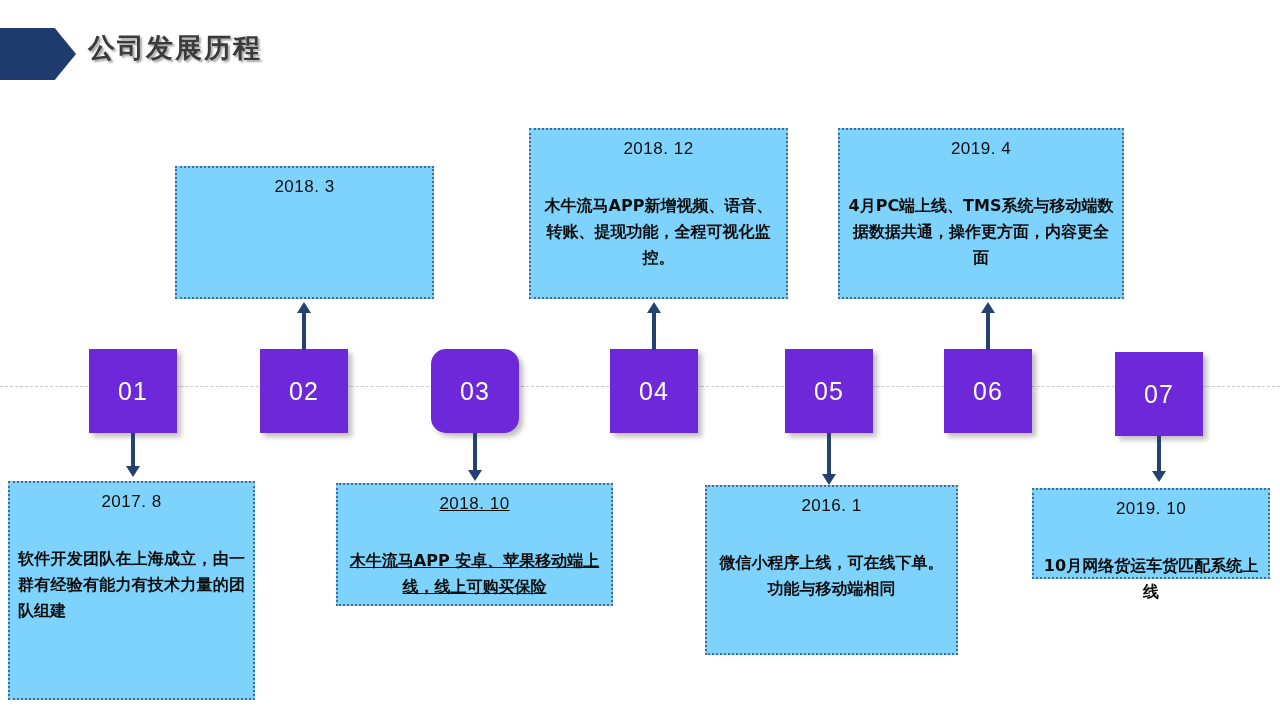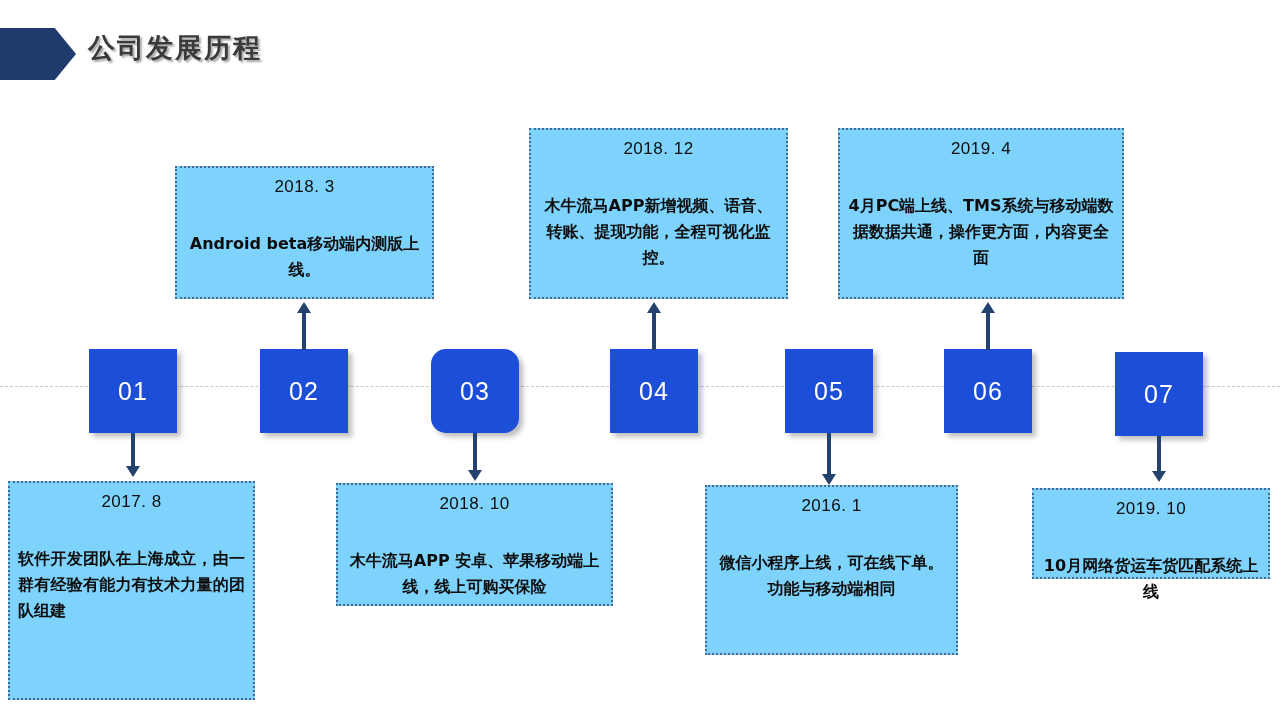--- a/index.html
+++ b/index.html
@@ -52,21 +52,21 @@
     left: 0;
     top: 386px;
     width: 1280px;
     height: 0;
     border-top: 1px dashed #c9c9c9;
   }
 
   
   .node-box {
     position: absolute;
-    background: #1d4ed8;
+    background: #6d28d9;
     box-shadow: 4px 4px 5px rgba(0,0,0,0.25);
     color: #ffffff;
     display: flex;
     align-items: center;
     justify-content: center;
     font-size: 25px;
     font-weight: 300;
     letter-spacing: 1px;
     font-family: "Liberation Sans", sans-serif;
   }
@@ -178,24 +178,23 @@
     <div class="head"></div>
 </div>
 
 <div class="callout justify" style="left:8px; top:481px; width:247px; height:219px;">
   <div class="date">2017. 8</div>
   <div class="body">软件开发团队在上海成立，由一群有经验有能力有技术力量的团队组建</div>
 </div>
 
 <div class="callout" style="left:175px; top:166px; width:259px; height:133px;">
   <div class="date">2018. 3</div>
-  <div class="body">Android beta移动端内测版上线。</div>
-</div>
-
-<div class="callout" style="left:336px; top:483px; width:277px; height:123px;">
+</div>
+
+<div class="callout" style="left:336px; top:483px; width:277px; height:123px;text-decoration:underline;">
   <div class="date">2018. 10</div>
   <div class="body">木牛流马APP 安卓、苹果移动端上线，线上可购买保险</div>
 </div>
 
 <div class="callout" style="left:529px; top:128px; width:259px; height:171px;">
   <div class="date">2018. 12</div>
   <div class="body">木牛流马APP新增视频、语音、转账、提现功能，全程可视化监控。</div>
 </div>
 
 <div class="callout" style="left:705px; top:485px; width:253px; height:170px;">

